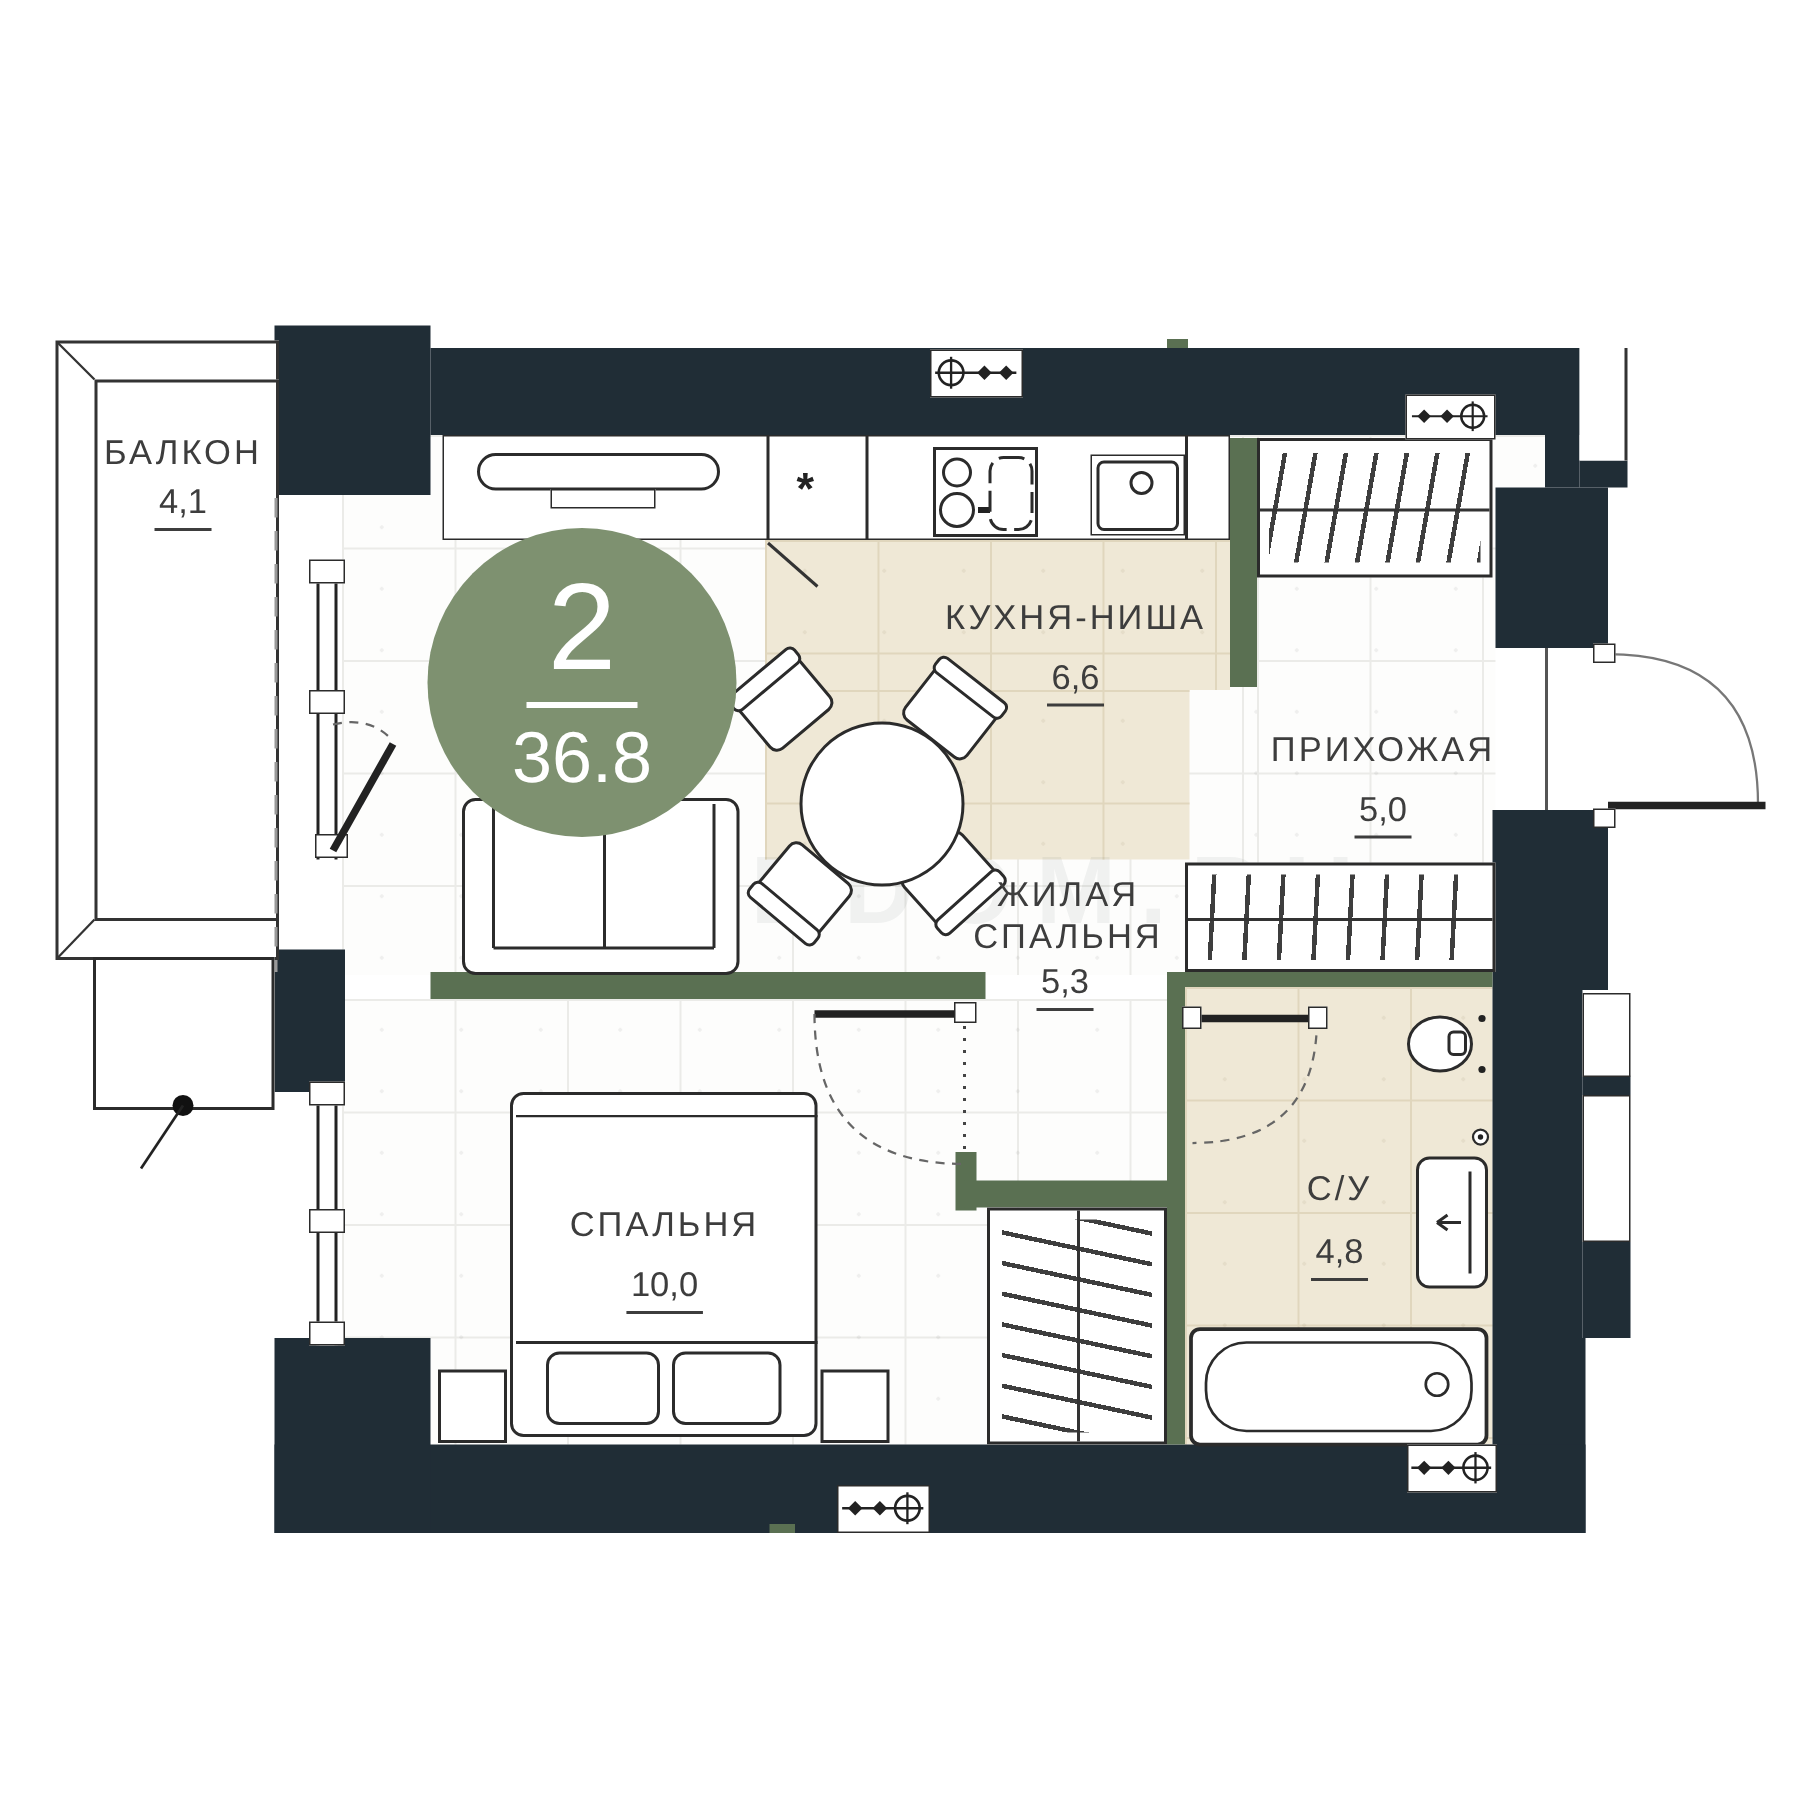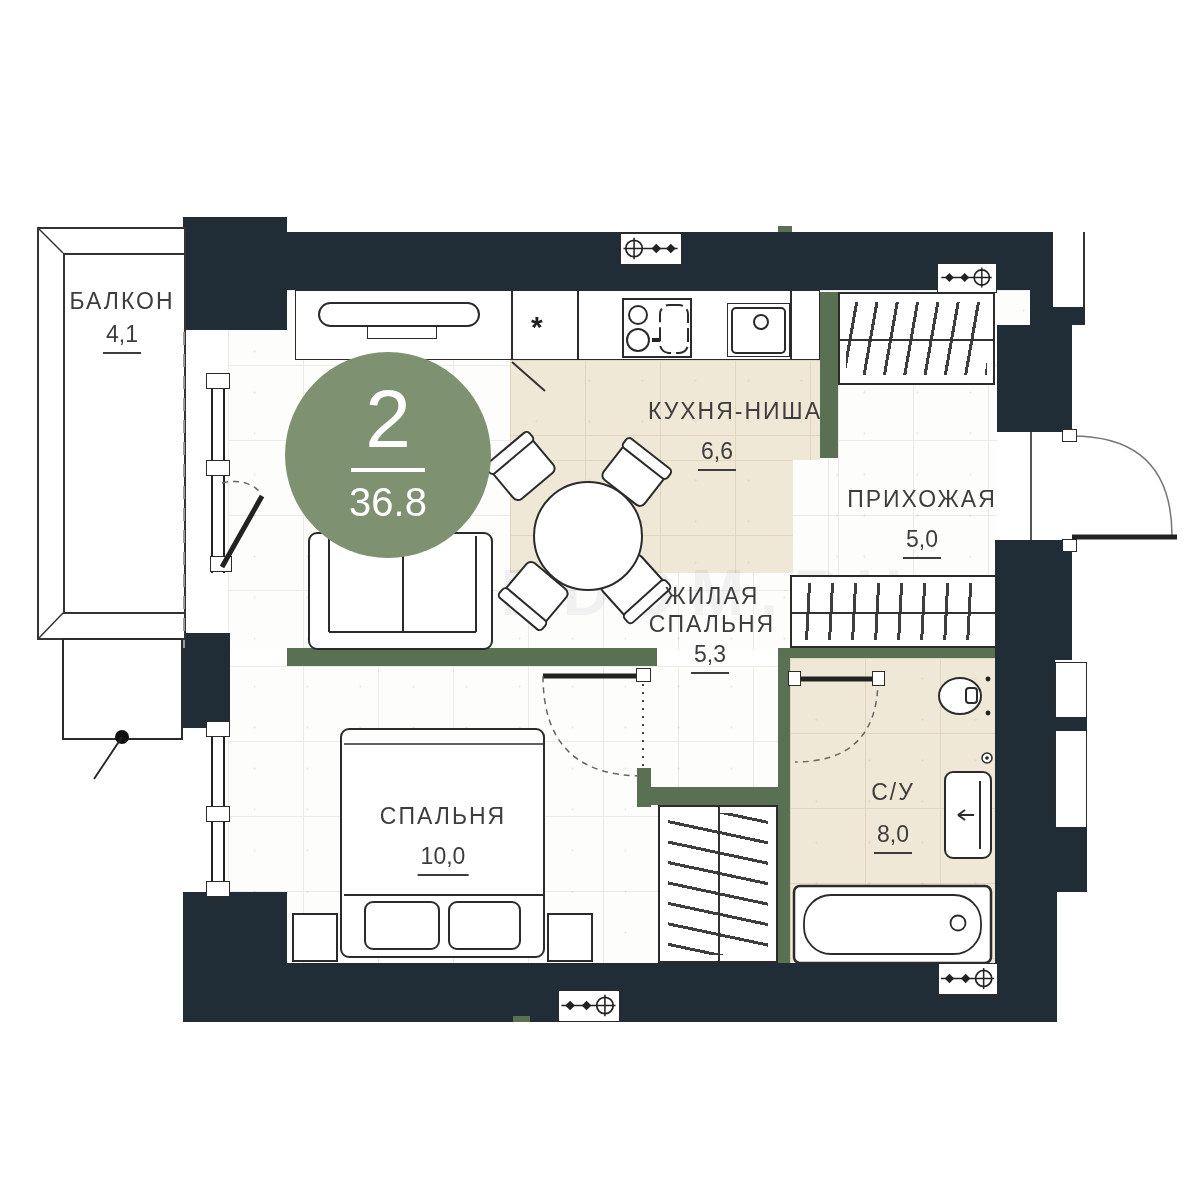--- a/index.html
+++ b/index.html
@@ -259,36 +259,36 @@
 
   <div class="thinbox" style="left:1062px;top:429px;width:15px;height:13px;"></div>
   <div class="thinbox" style="left:1062px;top:539px;width:15px;height:13px;"></div>
   <div class="thinbox" style="left:636px;top:668px;width:15px;height:14px;"></div>
   <div class="thinbox" style="left:788px;top:671px;width:13px;height:15px;"></div>
   <div class="thinbox" style="left:872px;top:671px;width:13px;height:15px;"></div>
 
   <div class="badge" style="left:285px;top:352px;width:206px;height:206px;z-index:5;">
     <div style="font-size:82px;font-weight:500;line-height:1;margin-top:26px;">2</div>
     <div style="width:74px;height:4px;background:#fff;margin:8px auto 10px;"></div>
-    <div style="font-size:40px;font-weight:500;line-height:1;">36.8</div>
+    <div style="font-size:48px;font-weight:500;line-height:1;">36.8</div>
   </div>
 
   <div class="label" style="left:122px;top:288px;">БАЛКОН</div>
   <div class="num" style="left:122px;top:321px;">4,1</div>
 
-  <div class="label" style="left:735px;top:398px;">КУХНЯ-НИША</div>
+  <div class="label" style="left:717px;top:398px;">КУХНЯ-НИША</div>
   <div class="num" style="left:717px;top:438px;text-align:center;">6,6</div>
 
   <div class="label" style="left:922px;top:486px;">ПРИХОЖАЯ</div>
   <div class="num" style="left:922px;top:526px;">5,0</div>
 
   <div class="label" style="left:712px;top:583px;z-index:4;">ЖИЛАЯ</div>
   <div class="label" style="left:712px;top:611px;z-index:4;">СПАЛЬНЯ</div>
   <div class="num" style="left:710px;top:641px;z-index:4;">5,3</div>
 
   <div class="label" style="left:443px;top:803px;z-index:4;">СПАЛЬНЯ</div>
   <div class="num" style="left:443px;top:843px;z-index:4;">10,0</div>
 
   <div class="label" style="left:893px;top:779px;">С/У</div>
-  <div class="num" style="left:893px;top:821px;">8,0</div>
+  <div class="num" style="left:893px;top:821px;">4,8</div>
 
 
 </div>
 
 </body></html>

